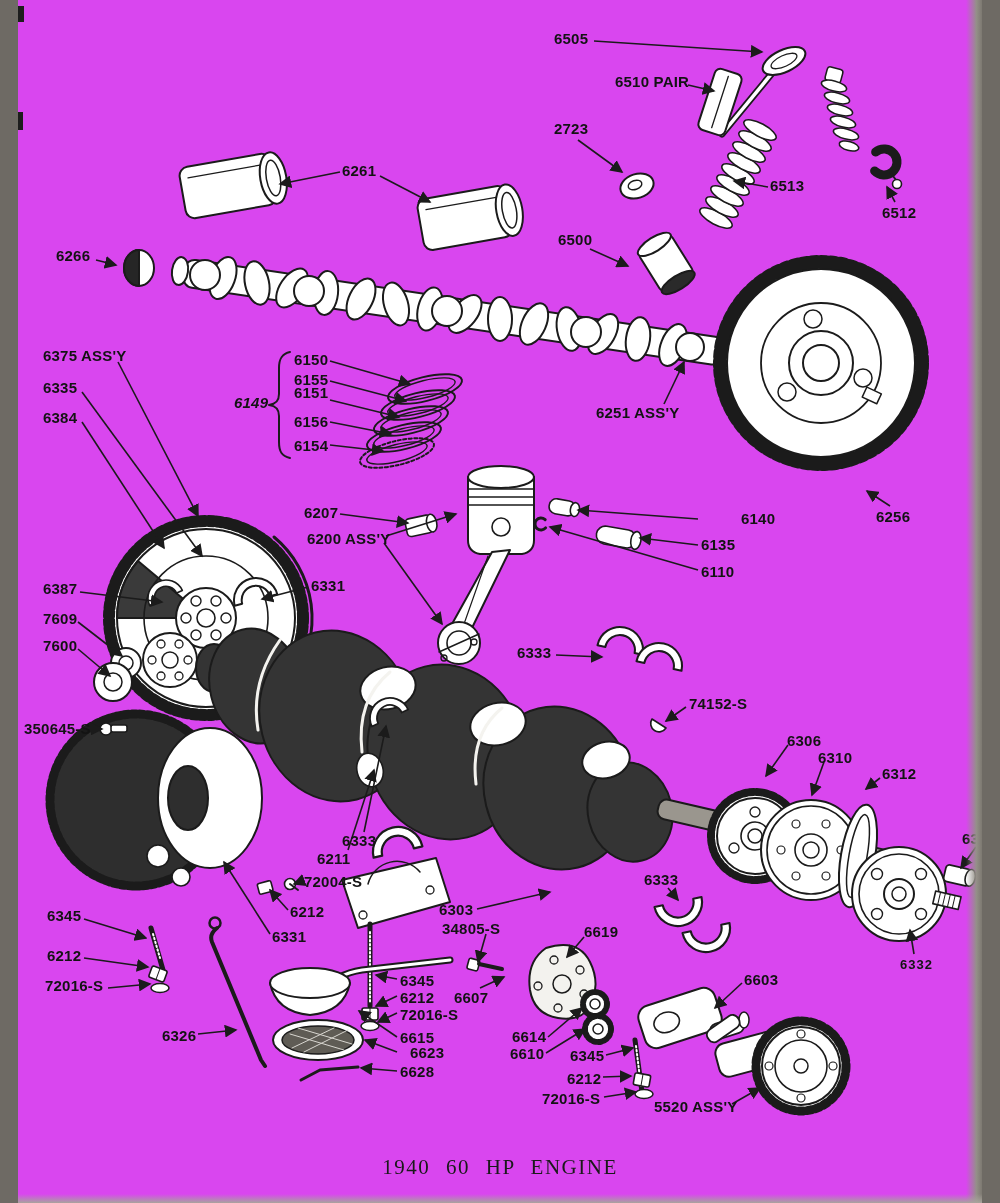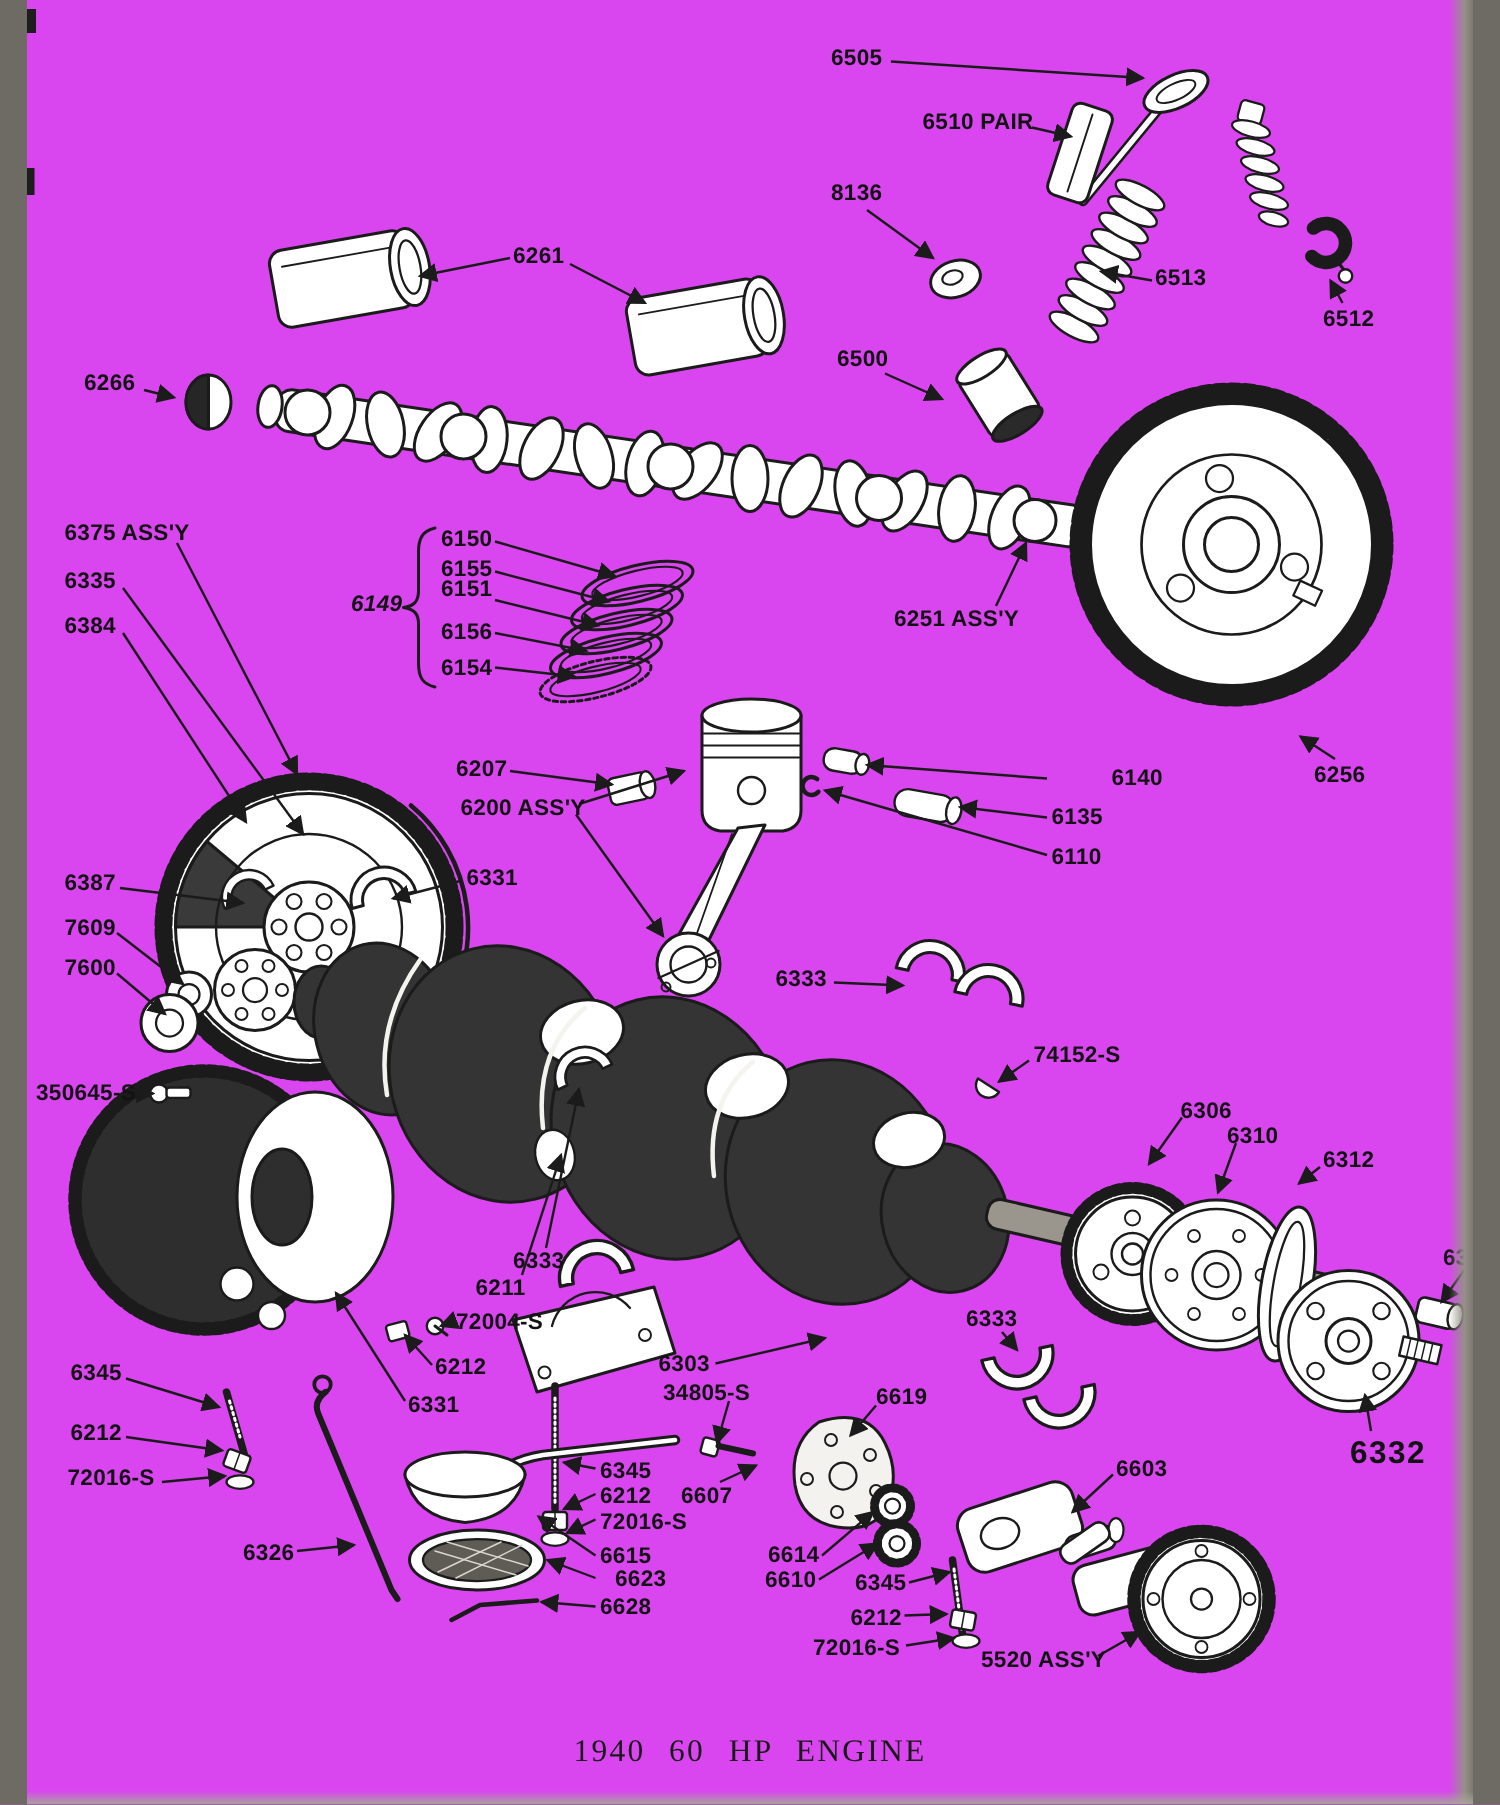--- a/index.html
+++ b/index.html
@@ -2,21 +2,21 @@
 <html><head>
 <meta charset="utf-8">
 <style>
   *{box-sizing:border-box}
   html,body{margin:0;padding:0;background:#6e6a64}
   #page{position:relative;width:964px;height:1203px;margin:0 auto;background:#d946ef;overflow:hidden;
         font-family:"Liberation Sans",sans-serif;color:#141414}
   #page svg{position:absolute;left:0;top:0}
   #labels{position:absolute;left:0;top:0;width:100%;height:100%}
   .part-label{position:absolute;font-weight:700;font-size:15px;letter-spacing:.2px;white-space:nowrap;color:#131313}
-  .part-label-lg{font-size:21px;letter-spacing:1px}
+  .part-label-lg{font-size:13px;letter-spacing:1px}
   #title{position:absolute;left:0;right:0;top:1155px;text-align:center;
          font-family:"Liberation Serif",serif;font-weight:400;font-size:21px;
          letter-spacing:1.5px;word-spacing:9px;color:#1a1a1a}
   .edge-right{position:absolute;right:0;top:0;width:16px;height:100%;
               background:linear-gradient(to right,rgba(140,136,128,0),#949088 65%,#7d7971)}
   .edge-bottom{position:absolute;left:0;bottom:0;width:100%;height:9px;
                background:linear-gradient(to bottom,rgba(140,136,128,0),#a8a49c)}
   .scan-mark{position:absolute;background:#1d1d1d}
 </style>
 </head>
@@ -471,21 +471,21 @@
         <line x1="586" y1="1097" x2="618" y2="1092" marker-end="url(#arrowhead)"></line>
         <line x1="724" y1="983" x2="697" y2="1008" marker-end="url(#arrowhead)"></line>
         <line x1="714" y1="1104" x2="742" y2="1088" marker-end="url(#arrowhead)"></line>
         <line x1="650" y1="888" x2="660" y2="900" marker-end="url(#arrowhead)"></line>
       </g>
   </svg>
 
   <div id="labels">
       <span class="part-label" style="left: 536px; top: 30px;">6505</span>
       <span class="part-label" style="left: 597px; top: 73px;">6510 PAIR</span>
-      <span class="part-label" style="left: 536px; top: 120px;">8136</span>
+      <span class="part-label" style="left: 536px; top: 120px;">2723</span>
       <span class="part-label" style="left: 752px; top: 177px;">6513</span>
       <span class="part-label" style="left: 864px; top: 204px; text-align: right;">6512</span>
       <span class="part-label" style="left: 324px; top: 162px;">6261</span>
       <span class="part-label" style="left: 540px; top: 231px;">6500</span>
       <span class="part-label" style="left: 38px; top: 247px;">6266</span>
       <span class="part-label" style="left: 578px; top: 404px;">6251 ASS'Y</span>
       <span class="part-label" style="left: 858px; top: 508px;">6256</span>
       <span class="part-label" style="left: 25px; top: 347px;">6375 ASS'Y</span>
       <span class="part-label" style="left: 25px; top: 379px;">6335</span>
       <span class="part-label" style="left: 25px; top: 409px;">6384</span>

